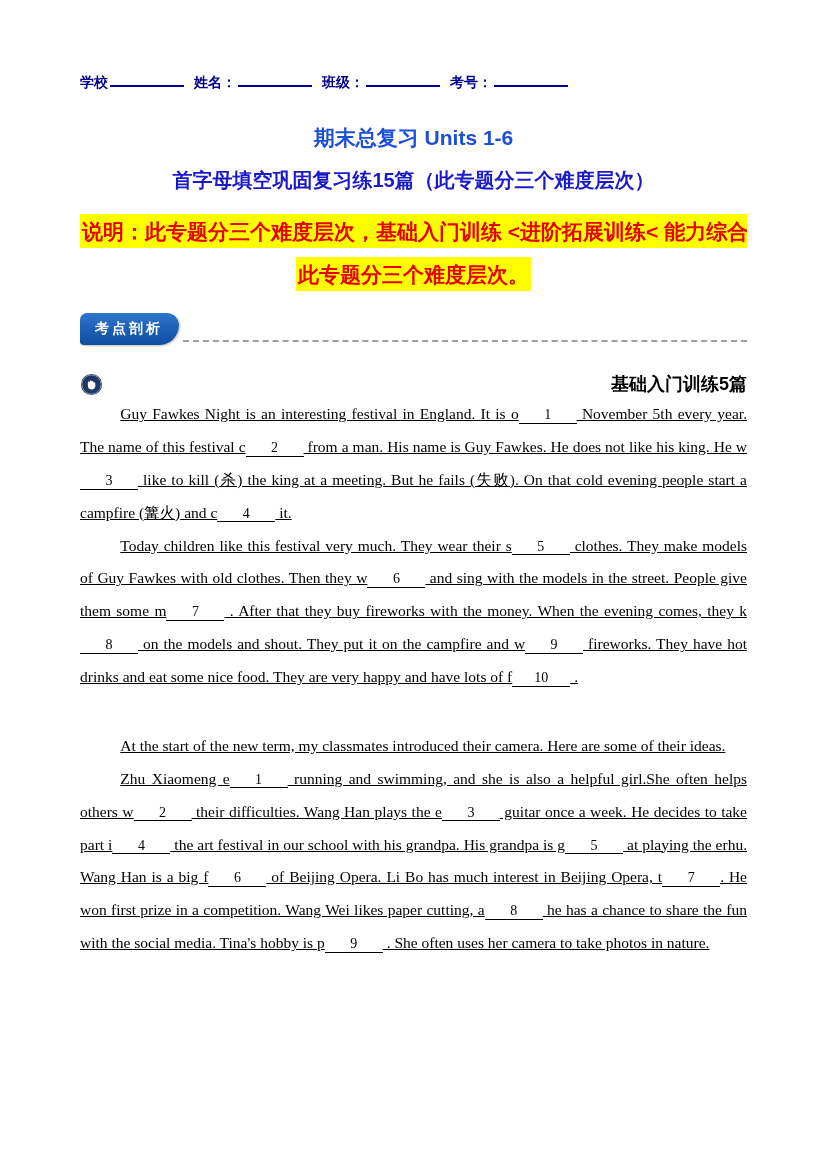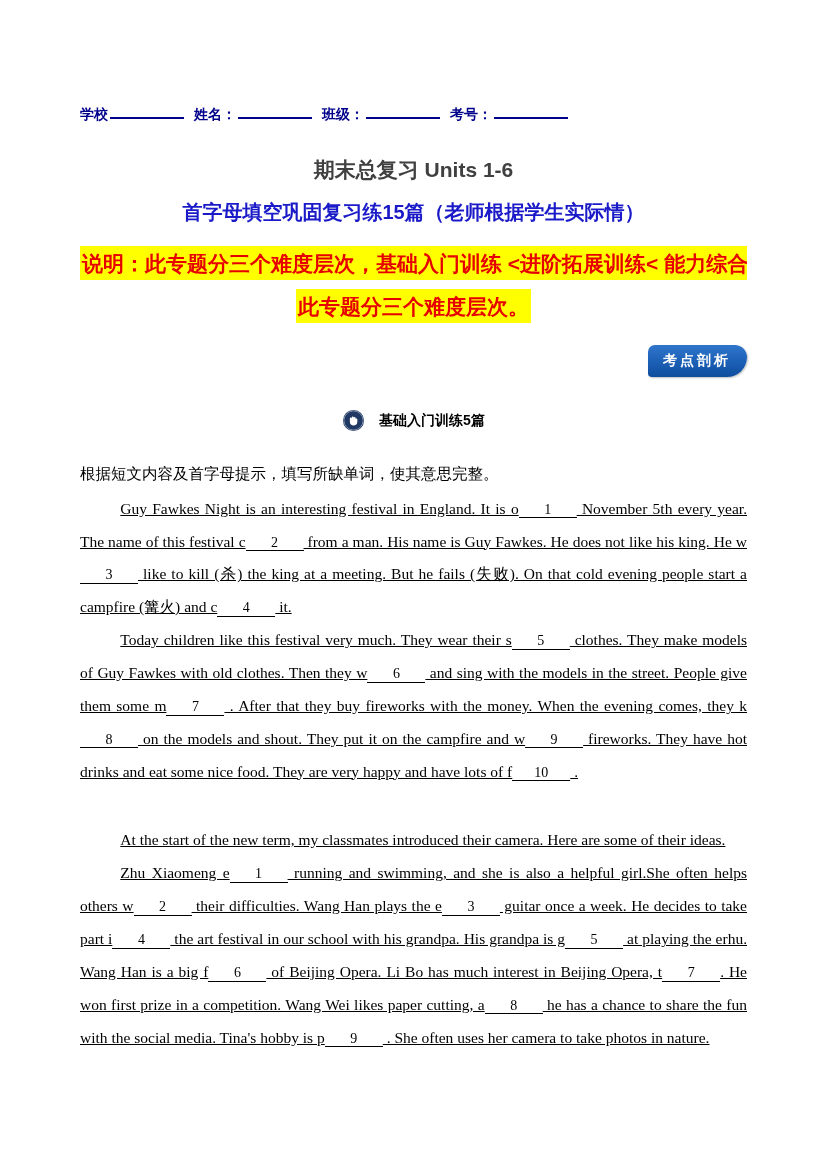--- a/index.html
+++ b/index.html
@@ -3,79 +3,79 @@
 <meta charset="utf-8">
 <style>
   * { box-sizing: border-box; }
   html, body { margin: 0; padding: 0; background: #ffffff; }
   body {
     width: 827px; height: 1169px;
     font-family: "Liberation Serif", serif;
     color: #000;
     overflow: hidden;
   }
-  .page { width: 827px; height: 941px; padding: 74px 80px 0 80px; background: #fff; margin-top: 32px; }
+  .page { width: 827px; height: 941px; padding: 74px 80px 0 80px; background: #fff; }
 
   
   .exam-header {
     font-family: "Liberation Sans", sans-serif;
     font-weight: bold; font-size: 14px; color: #00008b;
     white-space: nowrap;
   }
   .hlabel { margin-right: 2px; }
   .uline {
     display: inline-block; width: 74px; height: 13px;
     border-bottom: 2px solid #00008b; margin-right: 10px;
   }
 
   
   .title {
     margin: 32px 0 0 0; text-align: center;
     font-family: "Liberation Sans", sans-serif;
-    font-size: 21px; font-weight: bold; color: #404040;
+    font-size: 21px; font-weight: bold; color: #1d4ed8;
   }
   .subtitle {
     margin: 15px 0 0 0; text-align: center;
     font-family: "Liberation Sans", sans-serif;
     font-size: 20px; font-weight: bold; color: #1a1ac8;
   }
 
   
   .notice { margin-top: 20px; font-family: "Liberation Sans", sans-serif; }
   .notice-line1 { white-space: nowrap; overflow: hidden; }
   .notice-line2 { text-align: center; margin-top: 9px; }
   .hl {
     background: #ffff00; color: #e60000;
     font-weight: bold; font-size: 21px; line-height: 1.1;
     padding: 6px 2px 5px 2px; display: inline-block;
   }
 
   
-  .badge-row { margin-top: 22px; display: flex; align-items: flex-end; flex-direction: column; }
+  .badge-row { margin-top: 22px; display: flex; align-items: flex-end; }
   .badge {
     position: relative;
     background: linear-gradient(180deg, #2f76cb 0%, #1b5fb5 55%, #0f4d9d 100%);
     color: #fff; font-family: "Liberation Sans", sans-serif;
     font-size: 14px; font-weight: bold; letter-spacing: 3px;
     padding: 7px 16px 7px 15px;
     border-radius: 9px 16px 26px 5px;
     box-shadow: 1px 1px 2px rgba(0,0,0,0.25);
   }
   .dashes {
     flex: 1; height: 0;
     border-bottom: 2px dashed #9aa0a6;
     margin: 0 0 3px 4px;
   }
 
   
   .section-head {
     margin-top: 27px;
-    display: flex; justify-content: center; align-items: center; gap: 14px;
+    display: flex; justify-content: space-between; align-items: center; gap: 14px;
     font-family: "Liberation Sans", sans-serif;
-    font-size: 14px; font-weight: bold; color: #000;
+    font-size: 18px; font-weight: bold; color: #000;
   }
   .sec-icon { width: 23px; height: 23px; display: inline-block; }
   .sec-icon svg { width: 23px; height: 23px; display: block; }
 
   
   .instruction {
     margin: 26px 0 0 0;
     font-family: "Liberation Sans", sans-serif;
     font-size: 15.5px; line-height: 2.1; text-indent: 0;
   }
@@ -97,21 +97,21 @@
 </head>
 <body>
 
 <div class="page">
 
   <div class="exam-header">
     <span class="hlabel">学校</span><span class="uline"></span><span class="hlabel">姓名：</span><span class="uline"></span><span class="hlabel">班级：</span><span class="uline"></span><span class="hlabel">考号：</span><span class="uline"></span>
   </div>
 
   <h1 class="title">期末总复习 Units 1-6</h1>
-  <h2 class="subtitle">首字母填空巩固复习练15篇（老师根据学生实际情）</h2>
+  <h2 class="subtitle">首字母填空巩固复习练15篇（此专题分三个难度层次）</h2>
 
   <div class="notice">
     <div class="notice-line1">
       <span class="hl">说明：此专题分三个难度层次，基础入门训练 &lt;进阶拓展训练&lt; 能力综合实践，老师根据学生实际情</span>
     </div>
     <div class="notice-line2">
       <span class="hl">此专题分三个难度层次。</span>
     </div>
   </div>
 
@@ -126,21 +126,20 @@
     <span class="sec-icon">
       <svg viewBox="0 0 24 24" aria-hidden="true">
         <circle cx="12" cy="12" r="11" fill="#1f3864"></circle>
         <circle cx="12" cy="12" r="10" fill="none" stroke="#ffffff" stroke-width="0.8" opacity="0.55"></circle>
         <path fill="#ffffff" d="M8.2 13.2v-3.4a1 1 0 0 1 2 0v-1a1 1 0 0 1 2 0v.6a1 1 0 0 1 2 0v.9a1 1 0 0 1 1.8.6v2.3c0 2.6-1.7 4-3.9 4s-3.9-1.4-3.9-4z"></path>
       </svg>
     </span>
     <span class="sec-title">基础入门训练5篇</span>
   </div>
 
-  <p class="instruction">根据短文内容及首字母提示，填写所缺单词，使其意思完整。</p>
 
   <div class="passage">
       <p>Guy Fawkes Night is an interesting festival in England. It is o<span class="blank">1</span> November 5th every year. The name of this festival c<span class="blank">2</span> from a man. His name is Guy Fawkes. He does not like his king. He w<span class="blank">3</span> like to kill (杀) the king at a meeting. But he fails (失败). On that cold evening people start a campfire (篝火) and c<span class="blank">4</span> it.</p>
       <p>Today children like this festival very much. They wear their s<span class="blank">5</span> clothes. They make models of Guy Fawkes with old clothes. Then they w<span class="blank">6</span> and sing with the models in the street. People give them some m<span class="blank">7</span> . After that they buy fireworks with the money. When the evening comes, they k<span class="blank">8</span> on the models and shout. They put it on the campfire and w<span class="blank">9</span> fireworks. They have hot drinks and eat some nice food. They are very happy and have lots of f<span class="blank">10</span> .</p>
     </div>
 
   <div class="passage passage-gap">
       <p>At the start of the new term, my classmates introduced their camera. Here are some of their ideas.</p>
       <p>Zhu Xiaomeng e<span class="blank">1</span> running and swimming, and she is also a helpful girl.She often helps others w<span class="blank">2</span> their difficulties. Wang Han plays the e<span class="blank">3</span> guitar once a week. He decides to take part i<span class="blank">4</span> the art festival in our school with his grandpa. His grandpa is g<span class="blank">5</span> at playing the erhu. Wang Han is a big f<span class="blank">6</span> of Beijing Opera. Li Bo has much interest in Beijing Opera, t<span class="blank">7</span>. He won first prize in a competition. Wang Wei likes paper cutting, a<span class="blank">8</span> he has a chance to share the fun with the social media. Tina's hobby is p<span class="blank">9</span> . She often uses her camera to take photos in nature.</p>
     </div>

